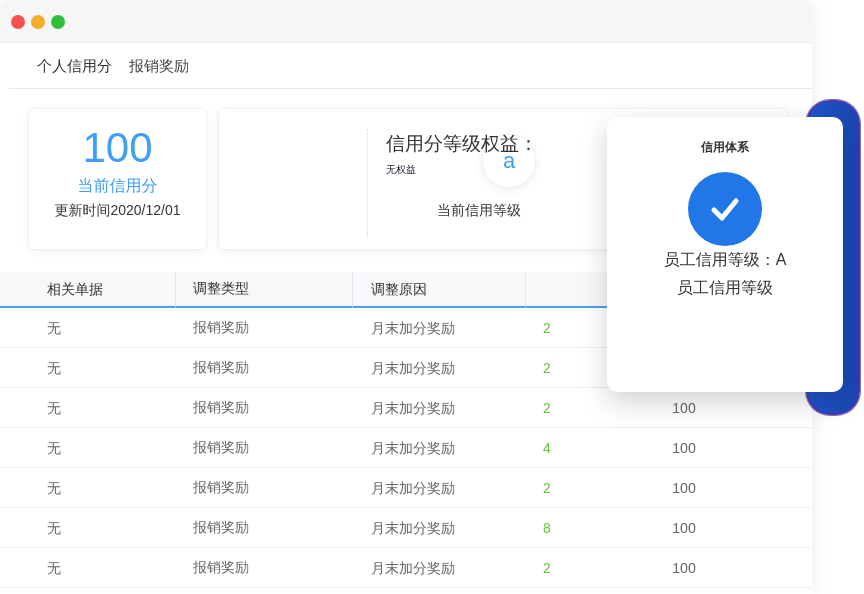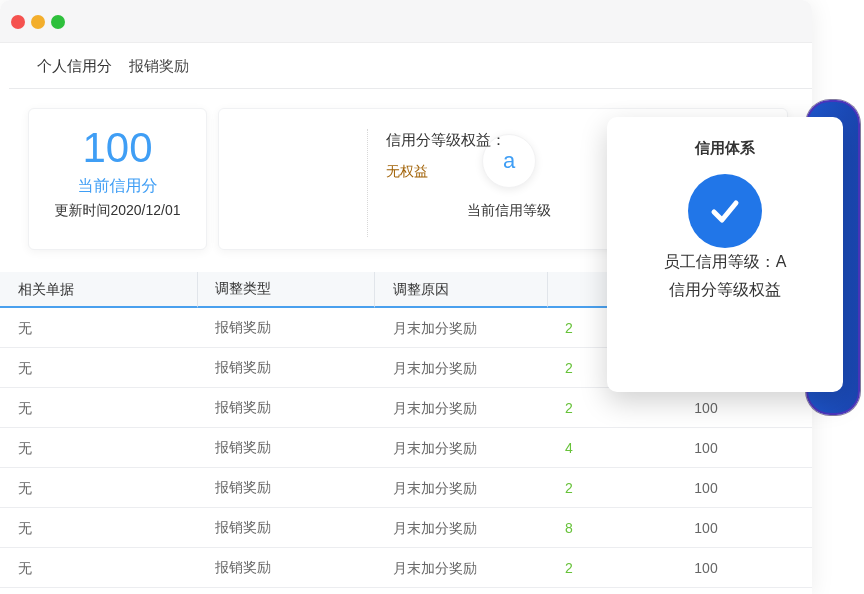--- a/index.html
+++ b/index.html
@@ -35,54 +35,54 @@
   .score-value { margin-top:16px; font-size:42px; line-height:46px; color:#3f9ef5; }
   .score-label { margin-top:5px; font-size:16px; color:#3f9ef5; }
   .score-updated { margin-top:5px; font-size:14px; color:#333; }
 
   .level-card { left:218px; top:108px; width:570px; height:142px; }
   .level-badge { position:absolute; left:263px; top:25px; width:54px; height:54px;
                  border-radius:50%; background:#fff; border:1px solid #f2f2f3;
                  box-shadow:0 2px 8px rgba(0,0,0,.08);
                  text-align:center; line-height:52px; font-size:22px; color:#3f9ef5; }
   .level-label { position:absolute; left:218px; top:93px; width:144px;
-                 text-align:center; font-size:14px; color:#333; }
+                 text-align:left; font-size:14px; color:#333; }
   .dotted-sep { position:absolute; left:148px; top:20px; height:108px; width:0;
                 border-left:1px dotted #d8d8d8; }
-  .benefit-title { position:absolute; left:167px; top:22px; font-size:15px;
+  .benefit-title { position:absolute; left:167px; top:22px; font-size:19px;
                    font-weight:500; color:#333; }
-  .benefit-value { position:absolute; left:167px; top:54px; font-size:14px; color:#a16207; }
+  .benefit-value { position:absolute; left:167px; top:54px; font-size:10px; color:#0f172a; }
 
   
   .table { position:absolute; left:0; top:272px; width:812px; }
   .thead { display:flex; height:36px; background:#f6f8fa; }
   .th { height:36px; line-height:34px; font-size:14px; font-weight:500; color:#333;
         border-bottom:2px solid #4aa0ee; }
   .tr { display:flex; height:40px; border-bottom:1px solid #ecedf0; background:#fff; }
   .td { height:40px; line-height:40px; font-size:14px; color:#666; }
-  .c0 { width:198px; padding-left:18px; }
+  .c0 { width:176px; padding-left:47px; }
   .c1 { width:177px; padding-left:17px;font-family:Liberation Mono, monospace; }
   .c2 { width:173px; padding-left:18px; }
   .c3 { width:72px;  padding-left:17px; }
   .c4 { width:172px; text-align:center; }
   .th.c0,.th.c1,.th.c2,.th.c3 { border-right:1px solid #e1e5ea; }
   .td.c3 { color:#67c23a; }
 
   
   .device-frame { position:absolute; left:806px; top:100px; width:54px; height:315px;
                   border-radius:24px; z-index:5;
                   background:linear-gradient(to right,#1e56cc,#1a46b0);
                   border:2px solid #4a35bc;
                   box-shadow:0 0 0 1px rgba(30,15,80,.55); }
 
   
   .popover { position:absolute; left:607px; top:117px; width:236px; height:275px;
              background:#fff; border-radius:10px; z-index:6; text-align:center;
              box-shadow:0 10px 28px rgba(0,0,0,.18); }
-  .popover-title { margin-top:22px; font-size:15px; font-weight:700; color:#333; }
+  .popover-title { margin-top:22px; font-size:12px; font-weight:700; color:#333; }
   .check-circle { width:74px; height:74px; border-radius:50%; background:#2176e8;
                   margin:16px auto 0 auto; display:flex; align-items:center;
                   justify-content:center; }
   .popover-lines { font-size:16px; line-height:28px; color:#333; }
 </style>
 </head>
 <body>
 
 <div class="stage">
 
@@ -180,17 +180,17 @@
 
   <div class="popover">
     <div class="popover-title">信用体系</div>
     <div class="check-circle">
       <svg width="44" height="44" viewBox="0 0 44 44">
         <path d="M11 23 L19 31 L33 14" fill="none" stroke="#ffffff" stroke-width="5" stroke-linecap="round" stroke-linejoin="round"></path>
       </svg>
     </div>
     <div class="popover-lines" id="poplines">
         <div>员工信用等级：A</div>
-        <div>信用分等级权益</div>
+        <div>员工信用等级</div>
       </div>
   </div>
 
 </div>
 
 </body></html>

